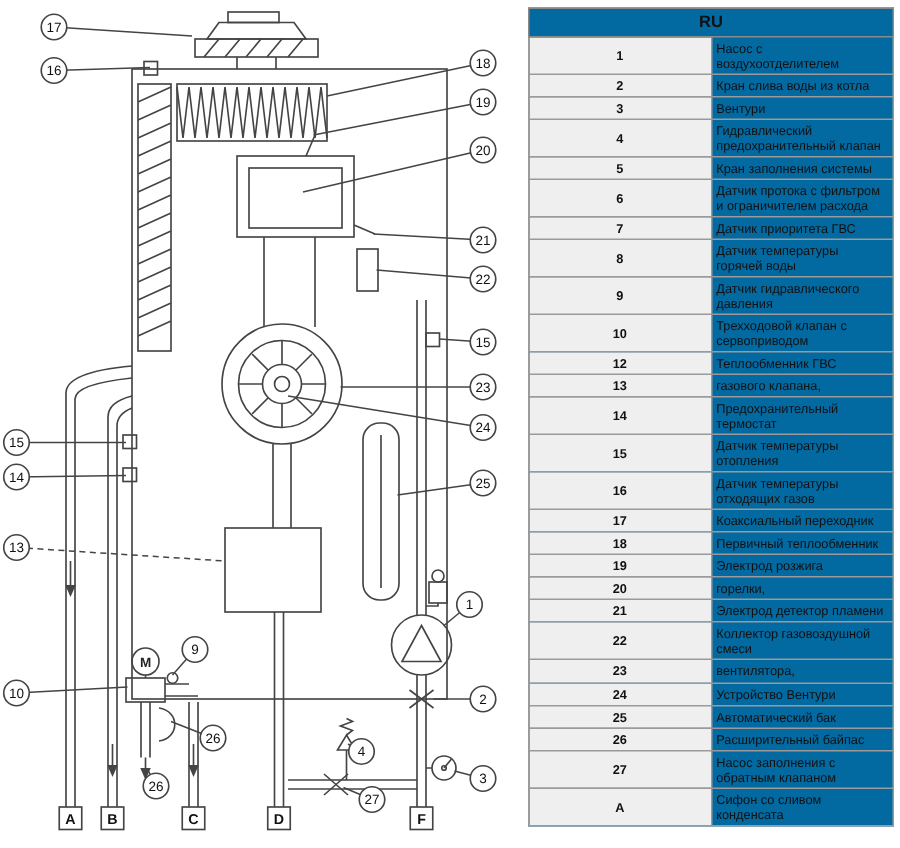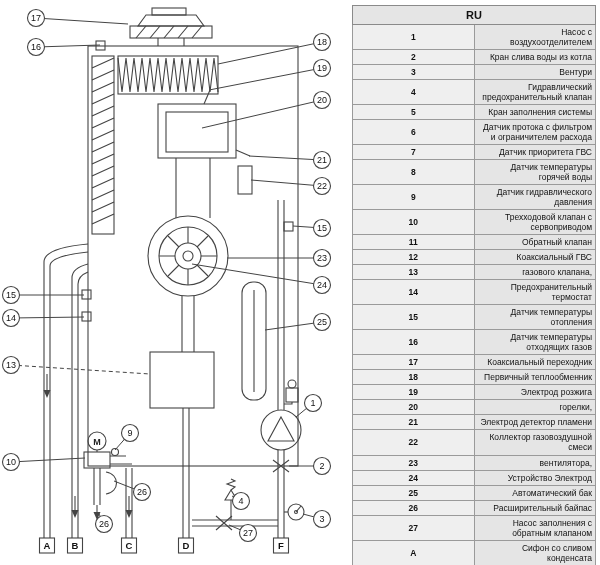--- a/index.html
+++ b/index.html
@@ -1,24 +1,24 @@
 <!DOCTYPE html>
 <html><head>
 <meta charset="utf-8">
 <style>
   html,body{margin:0;padding:0;background:#fff;}
   .page{position:relative;width:600px;height:565px;background:#fff;overflow:hidden;
         font-family:"Liberation Sans",sans-serif;color:#111;}
   .diagram{position:absolute;left:0;top:0;width:352px;height:565px;}
   table.legend{position:absolute;left:352px;top:5px;width:244px;border-collapse:collapse;
-        table-layout:fixed;background:#e5e5e5;}
+        table-layout:fixed;background:#0369a1;}
   table.legend th{border:1px solid #8a8a8a;font-size:11px;font-weight:bold;text-align:center;
         padding:3px 2px;}
   table.legend td{border:1px solid #9a9a9a;font-size:8.5px;line-height:1.18;padding:2px 3px;
-        vertical-align:middle;text-align:right;}
+        vertical-align:middle;}
   table.legend td.num{width:20px;text-align:center;font-weight:bold;background:#efefef;}
   svg text{font-family:"Liberation Sans",sans-serif;}
 </style>
 </head>
 <body>
 
 <div class="page">
 
   <div class="diagram">
     <svg width="352" height="565" viewBox="0 0 352 565">
@@ -314,26 +314,22 @@
         </tr>
         <tr>
           <td class="num">9</td>
           <td>Датчик гидравлического давления</td>
         </tr>
         <tr>
           <td class="num">10</td>
           <td>Трехходовой клапан с сервоприводом</td>
         </tr>
         <tr>
-          <td class="num">11</td>
-          <td>Обратный клапан</td>
-        </tr>
-        <tr>
           <td class="num">12</td>
-          <td>Коаксиальный ГВС</td>
+          <td>Теплообменник ГВС</td>
         </tr>
         <tr>
           <td class="num">13</td>
           <td>газового клапана,</td>
         </tr>
         <tr>
           <td class="num">14</td>
           <td>Предохранительный термостат</td>
         </tr>
         <tr>
@@ -367,21 +363,21 @@
         <tr>
           <td class="num">22</td>
           <td>Коллектор газовоздушной смеси</td>
         </tr>
         <tr>
           <td class="num">23</td>
           <td>вентилятора,</td>
         </tr>
         <tr>
           <td class="num">24</td>
-          <td>Устройство Электрод</td>
+          <td>Устройство Вентури</td>
         </tr>
         <tr>
           <td class="num">25</td>
           <td>Автоматический бак</td>
         </tr>
         <tr>
           <td class="num">26</td>
           <td>Расширительный байпас</td>
         </tr>
         <tr>

